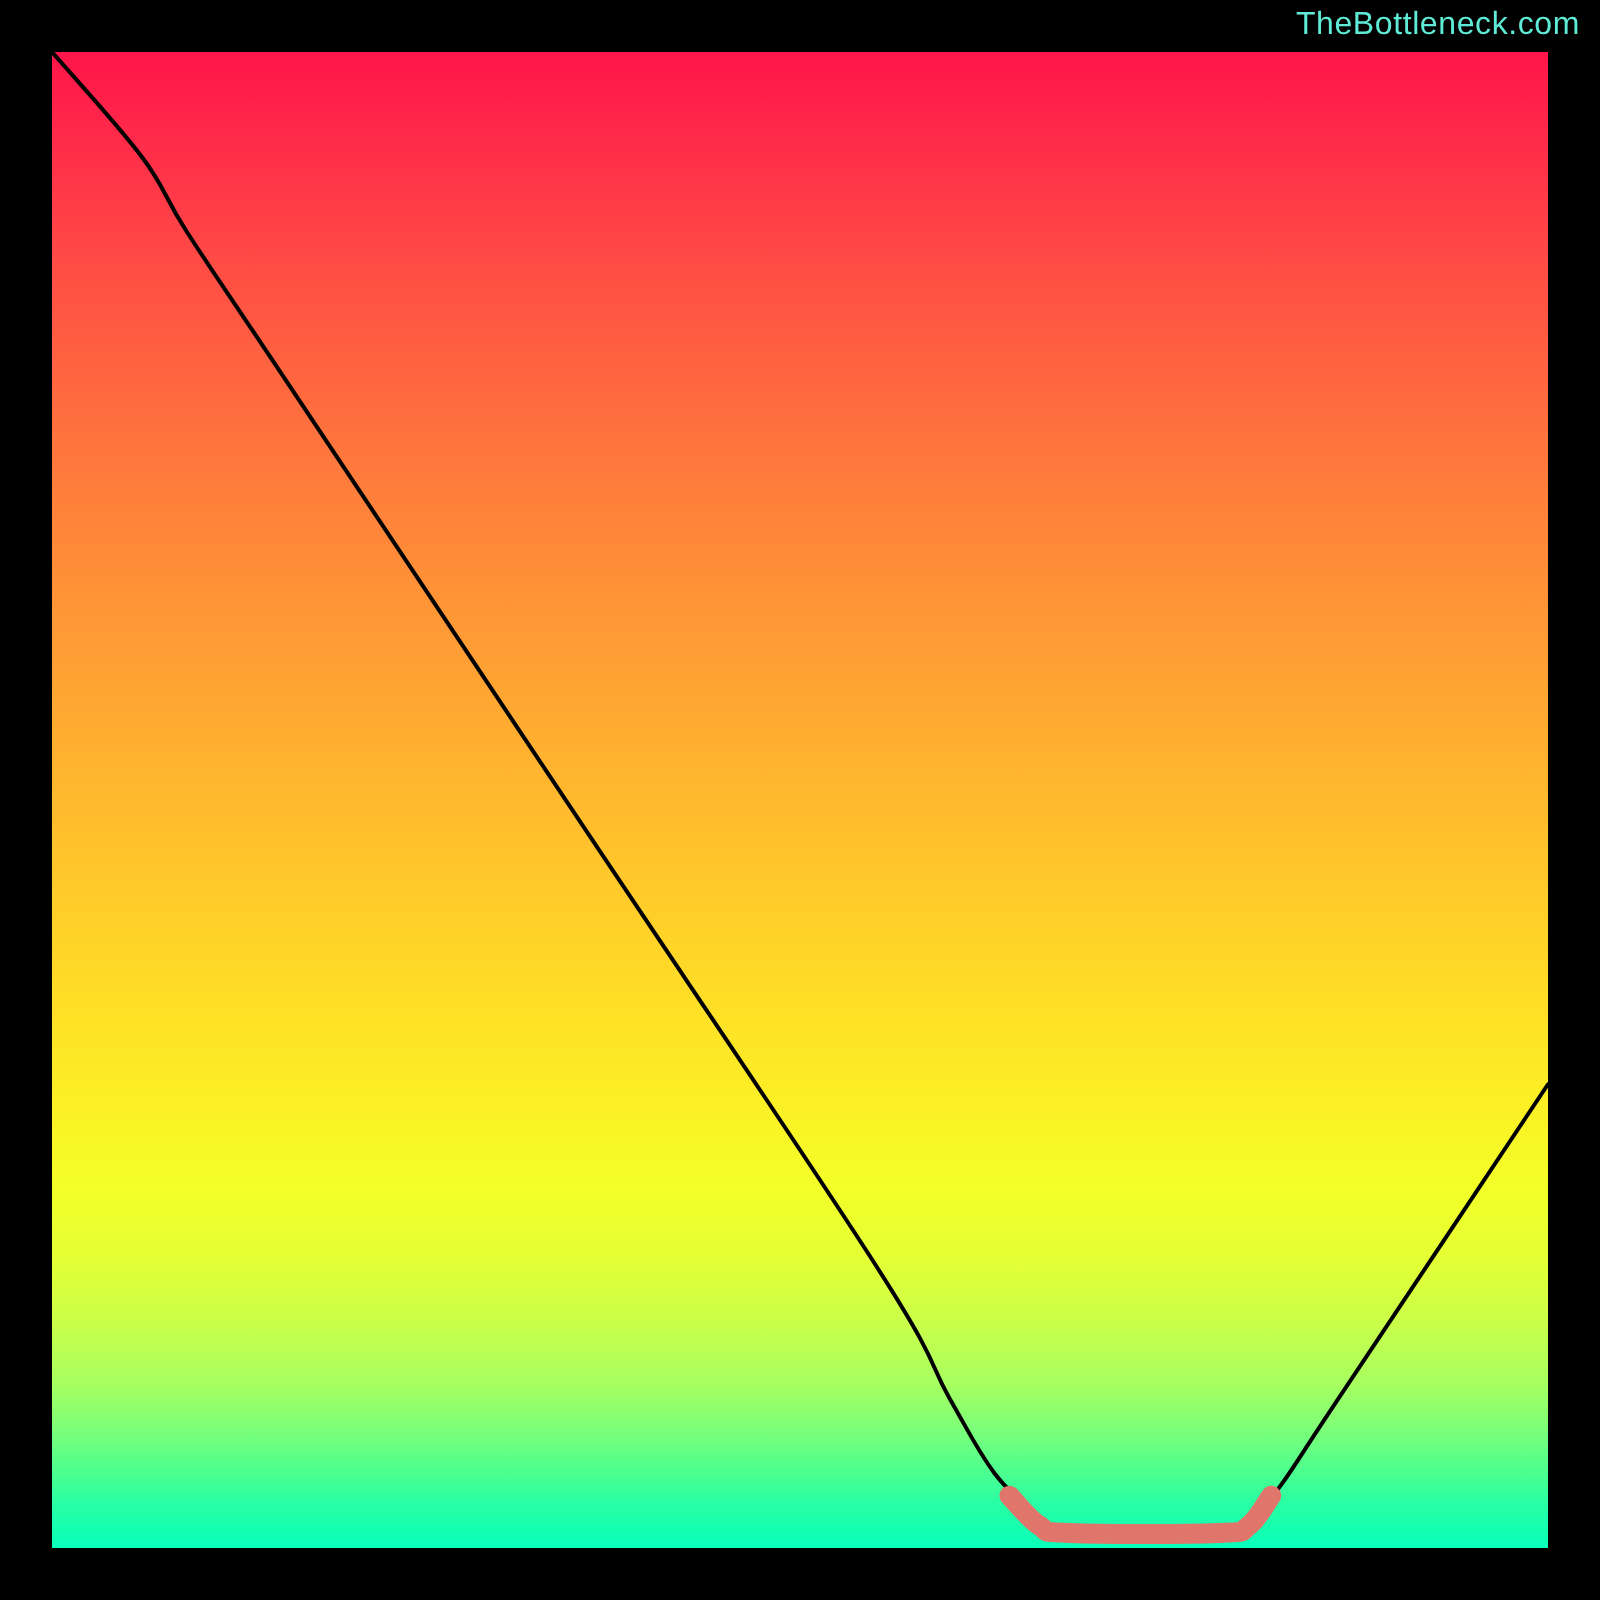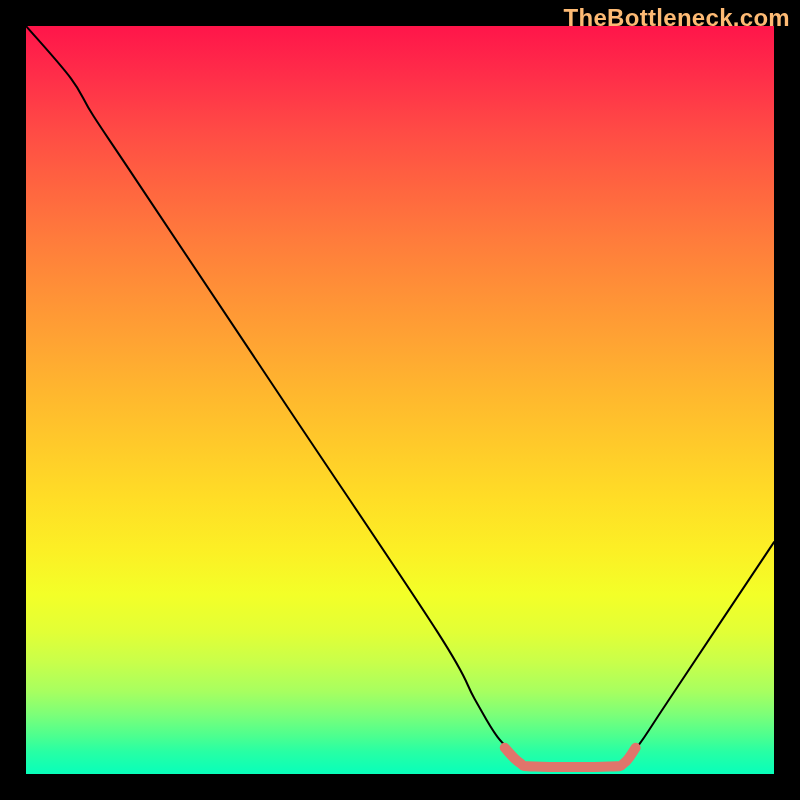--- a/index.html
+++ b/index.html
@@ -8,23 +8,23 @@
     height: 800px;
     background: #000;
     position: relative;
     overflow: hidden;
     font-family: Arial, sans-serif;
   }
   .watermark {
     position: absolute;
     top: 4px;
     right: 10px;
-    color: #fdba74;
-    font-size: 24px;
-    font-weight: 700;
+    color: #5eead4;
+    font-size: 16px;
+    font-weight: 400;
     letter-spacing: 0.3px;
     z-index: 10;
   }
   .plot-area {
     position: absolute;
     top: 26px;
     left: 26px;
     width: 748px;
     height: 748px;
     overflow: hidden;

